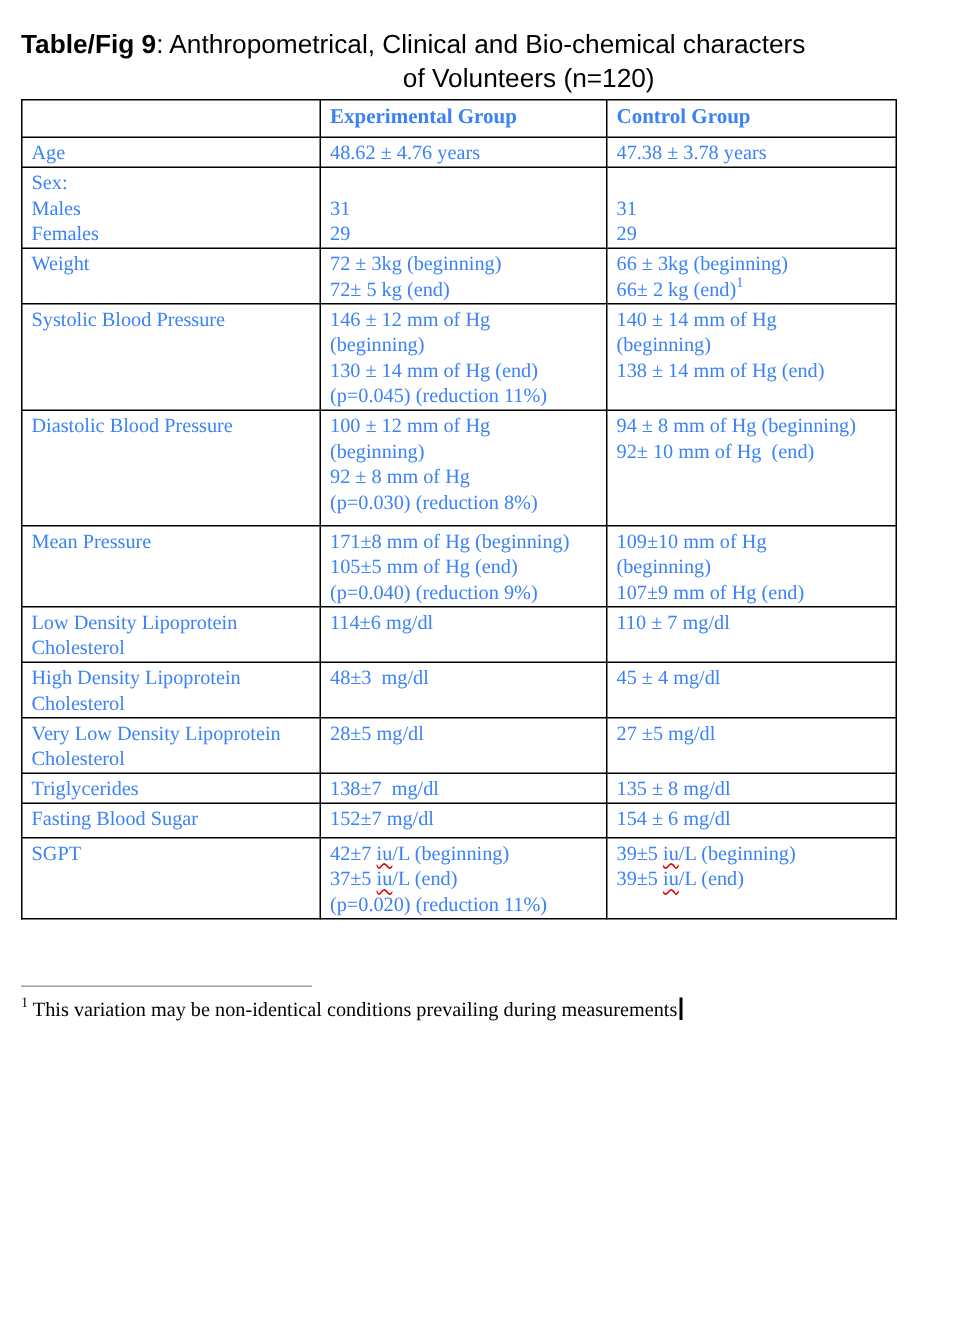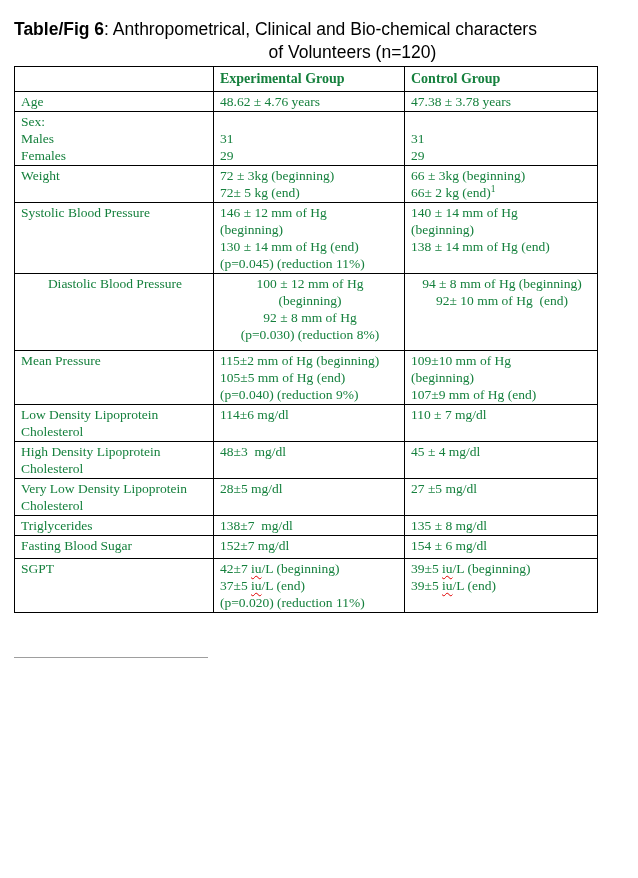--- a/index.html
+++ b/index.html
@@ -24,21 +24,21 @@
   .doc-title .bold { font-weight: bold; }
   .doc-title .title-line2 { padding-left: 61px; text-align: center; }
 
   table.doc-table {
     border-collapse: collapse;
     table-layout: fixed;
     width: 583px;
     margin: 1px 0 0 14px;
     font-family: "Liberation Serif", serif;
     font-size: 13.5px;
-    color: #15803d;
+    color: #3b82f6;
   }
   table.doc-table th, table.doc-table td {
     border: 1px solid #000000;
     vertical-align: top;
     text-align: left;
     padding: 1px 4px 1px 6px;
     line-height: 17px;
     font-weight: normal;
   }
   table.doc-table th {
@@ -54,21 +54,21 @@
     vertical-align: super;
   }
   .spellcheck {
     text-decoration-line: underline;
     text-decoration-style: wavy;
     text-decoration-color: #e00000;
     text-decoration-thickness: 1px;
     text-underline-offset: 2px;
   }
   
-  tr[data-name="table-row-diastolic-bp"] td { height: 74px; text-align: center; }
+  tr[data-name="table-row-diastolic-bp"] td { height: 74px; }
   tr[data-name="table-row-fasting-blood-sugar"] td { height: 20px; }
   tr[data-name="table-row-sgpt"] td { height: 51px; }
 
   .footnote-area {
     margin: 44px 0 0 14px;
     font-family: "Liberation Serif", serif;
     font-size: 13.5px;
   }
   .footnote-sep {
     width: 194px;
@@ -84,21 +84,21 @@
     vertical-align: text-bottom;
     margin-left: 1px;
   }
 </style>
 </head>
 <body>
 
 <div class="page" data-name="document-page">
 
   <div class="doc-title" data-name="table-title">
-    <span class="bold" data-name="table-title-prefix">Table/Fig 6</span><span data-name="table-title-text">: Anthropometrical, Clinical and Bio-chemical characters</span>
+    <span class="bold" data-name="table-title-prefix">Table/Fig 9</span><span data-name="table-title-text">: Anthropometrical, Clinical and Bio-chemical characters</span>
     <div class="title-line2" data-name="table-title-line2">of Volunteers (n=120)</div>
   </div>
 
   <table class="doc-table" data-name="volunteers-table">
     <colgroup>
       <col style="width:199px" data-name="label-column">
       <col style="width:191px" data-name="experimental-column">
       <col style="width:193px" data-name="control-column">
     </colgroup>
     <thead>
@@ -179,21 +179,21 @@
           <td data-name="control-value-cell">
             <div class="cell-line" data-name="cell-line">94 ± 8 mm of Hg (beginning)</div>
             <div class="cell-line" data-name="cell-line">92± 10 mm of Hg  (end)</div>
           </td>
         </tr>
         <tr data-name="table-row-mean-pressure">
           <td data-name="row-label-cell">
             <div class="cell-line" data-name="cell-line">Mean Pressure</div>
           </td>
           <td data-name="experimental-value-cell">
-            <div class="cell-line" data-name="cell-line">115±2 mm of Hg (beginning)</div>
+            <div class="cell-line" data-name="cell-line">171±8 mm of Hg (beginning)</div>
             <div class="cell-line" data-name="cell-line">105±5 mm of Hg (end)</div>
             <div class="cell-line" data-name="cell-line">(p=0.040) (reduction 9%)</div>
           </td>
           <td data-name="control-value-cell">
             <div class="cell-line" data-name="cell-line">109±10 mm of Hg</div>
             <div class="cell-line" data-name="cell-line">(beginning)</div>
             <div class="cell-line" data-name="cell-line">107±9 mm of Hg (end)</div>
           </td>
         </tr>
         <tr data-name="table-row-ldl-cholesterol">
@@ -263,15 +263,16 @@
           <td data-name="control-value-cell">
             <div class="cell-line" data-name="cell-line">39±5 <span class="spellcheck" data-name="misspelled-word">iu</span>/L (beginning)</div>
             <div class="cell-line" data-name="cell-line">39±5 <span class="spellcheck" data-name="misspelled-word">iu</span>/L (end)</div>
           </td>
         </tr>
       </tbody>
   </table>
 
   <div class="footnote-area" data-name="footnote-area">
     <div class="footnote-sep" data-name="footnote-separator"></div>
+    <div data-name="footnote"><sup data-name="footnote-marker">1</sup><span data-name="footnote-text"> This variation may be non-identical conditions prevailing during measurements</span><span class="text-cursor" data-name="text-cursor"></span></div>
   </div>
 
 </div>
 
 </body></html>

